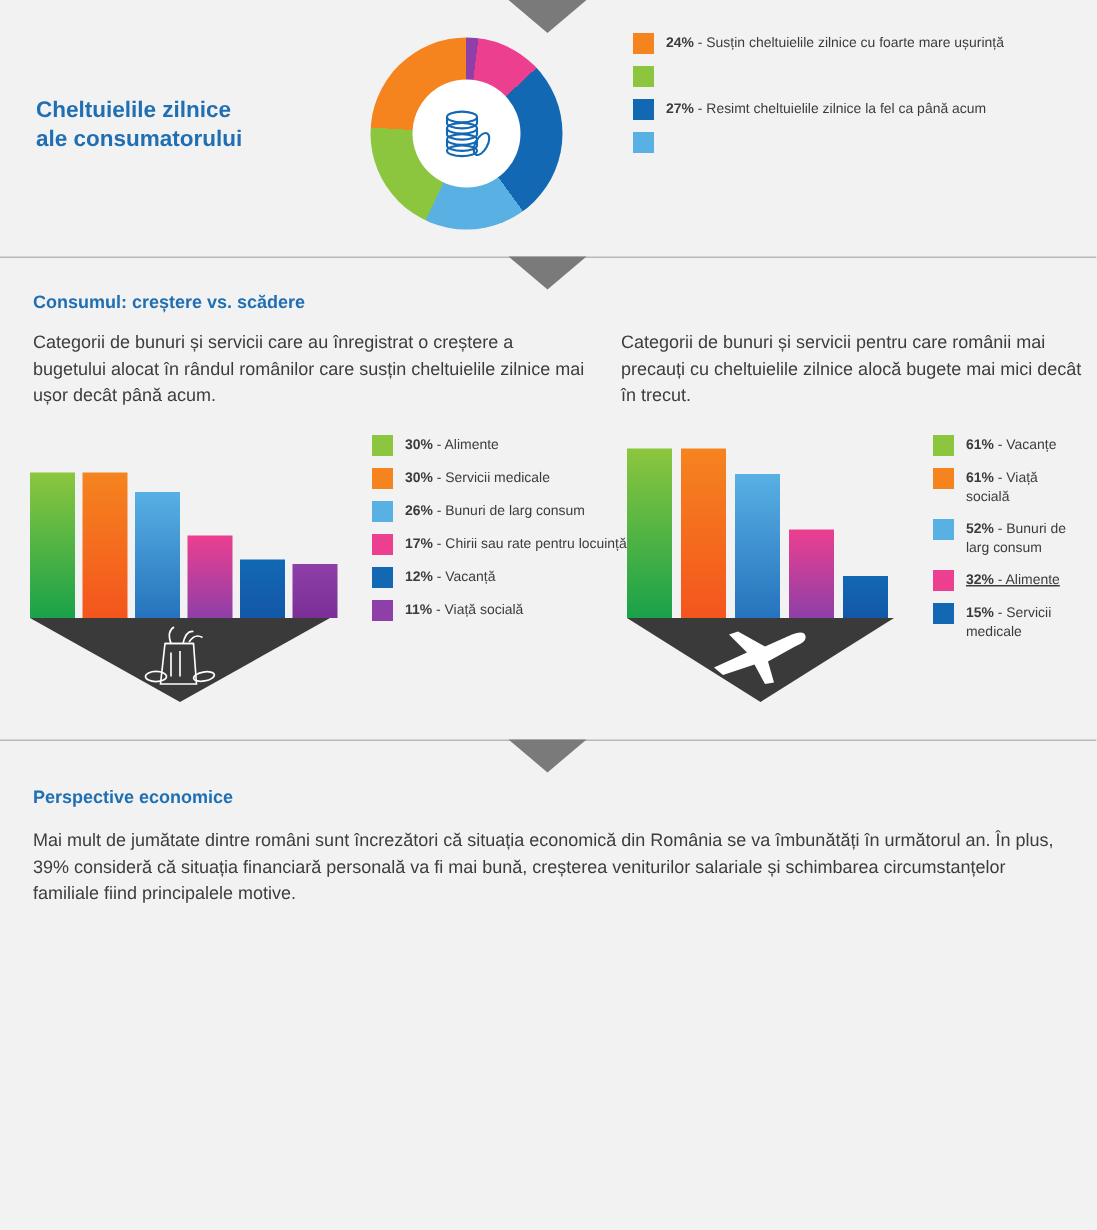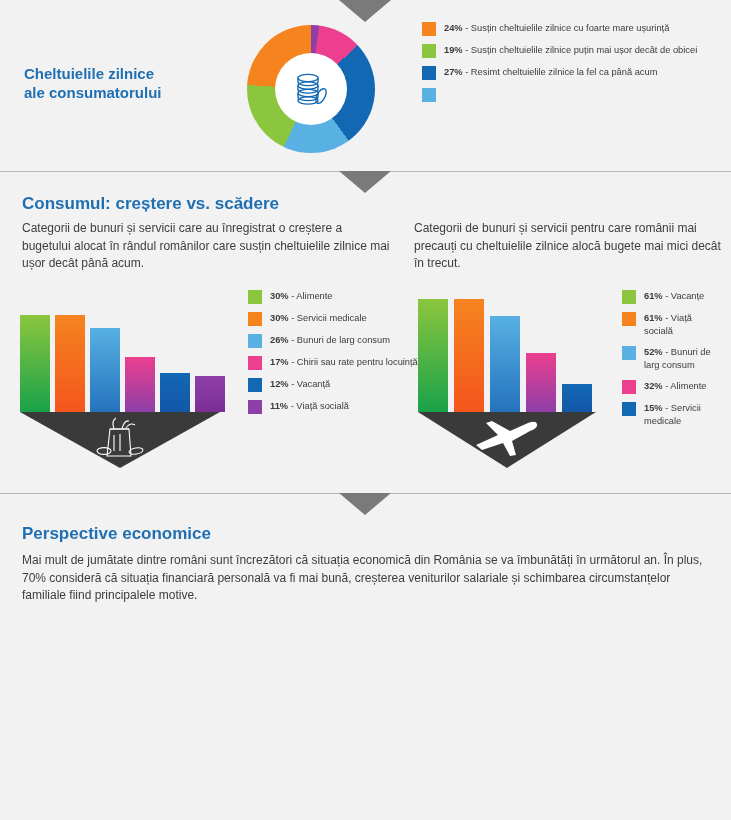--- a/index.html
+++ b/index.html
@@ -42,21 +42,21 @@
   }
   .legend { position: absolute; }
   .legend-row { display: flex; align-items: flex-start; margin-bottom: 8px; margin-left: 24px; }
   .swatch { width: 14px; height: 14px; flex: 0 0 14px; margin-right: 8px; margin-top: 0px; }
   .legend-txt { font-size: 9.3px; color: #3b3b3b; line-height: 13px; white-space: nowrap; }
   .legend-txt b { font-weight: bold; }
 
   
   .sec2 { position: absolute; left: 0; top: 172px; width: 731px; height: 322px; }
   .sec-head {
-    color: #1f6fb2; font-weight: bold; font-size: 17px;
+    color: #1f6fb2; font-weight: bold; font-size: 12px;
   }
   .body-txt { font-size: 12px; color: #3d3d3d; line-height: 17.5px; }
 
   .barchart { position: absolute; }
   .bar {
     position: absolute; bottom: 0; width: 30px;
   }
   .arrow-down {
     position: absolute;
     width: 0; height: 0;
@@ -99,21 +99,20 @@
       </div>
     </div>
 
     <div class="legend" id="legend1" style="left:398px; top:22px;">
         <div class="legend-row">
           <span class="swatch" style="background: rgb(245, 132, 31);"></span>
           <span class="legend-txt"><b>24%</b> - Susțin cheltuielile zilnice cu foarte mare ușurință</span>
         </div>
         <div class="legend-row">
           <span class="swatch" style="background: rgb(140, 198, 62);"></span>
-          <span class="legend-txt"><b>19%</b> - Susțin cheltuielile zilnice puțin mai ușor decât de obicei</span>
         </div>
         <div class="legend-row">
           <span class="swatch" style="background: rgb(18, 104, 179);"></span>
           <span class="legend-txt"><b>27%</b> - Resimt cheltuielile zilnice la fel ca până acum</span>
         </div>
         <div class="legend-row">
           <span class="swatch" style="background: rgb(88, 176, 227);"></span>
         </div>
       </div>
   </div>
@@ -200,32 +199,32 @@
         <div class="legend-row">
           <span class="swatch" style="background: rgb(245, 132, 31);"></span>
           <span class="legend-txt" style="white-space: normal; width: 78px;"><b>61%</b> - Viață socială</span>
         </div>
         <div class="legend-row">
           <span class="swatch" style="background: rgb(88, 176, 227);"></span>
           <span class="legend-txt" style="white-space: normal; width: 78px;"><b>52%</b> - Bunuri de larg consum</span>
         </div>
         <div class="legend-row">
           <span class="swatch" style="background: rgb(236, 63, 143);"></span>
-          <span class="legend-txt" style="white-space: normal; width: 78px;"><b>32%</b> - Alimente</span>
+          <span class="legend-txt" style="white-space: normal; width: 78px; text-decoration: underline;"><b>32%</b> - Alimente</span>
         </div>
         <div class="legend-row">
           <span class="swatch" style="background: rgb(18, 104, 179);"></span>
           <span class="legend-txt" style="white-space: normal; width: 78px;"><b>15%</b> - Servicii medicale</span>
         </div>
       </div>
   </div>
 
   <div class="divider-line" style="top:493px;"></div>
   <div class="chevron" style="left:339px; top:493px;"></div>
 
   <div class="sec3">
 
     <div class="sec-head" style="position:absolute; left:22px; top:22px;">Perspective economice</div>
 
-    <div class="body-txt" style="position:absolute; left:22px; top:50px; width:692px;">Mai mult de jumătate dintre români sunt încrezători că situația economică din România se va îmbunătăți în următorul an. În plus, 70% consideră că situația financiară personală va fi mai bună, creșterea veniturilor salariale și schimbarea circumstanțelor familiale fiind principalele motive.</div>
+    <div class="body-txt" style="position:absolute; left:22px; top:50px; width:692px;">Mai mult de jumătate dintre români sunt încrezători că situația economică din România se va îmbunătăți în următorul an. În plus, 39% consideră că situația financiară personală va fi mai bună, creșterea veniturilor salariale și schimbarea circumstanțelor familiale fiind principalele motive.</div>
 
   </div>
 </div>
 
 </body></html>

